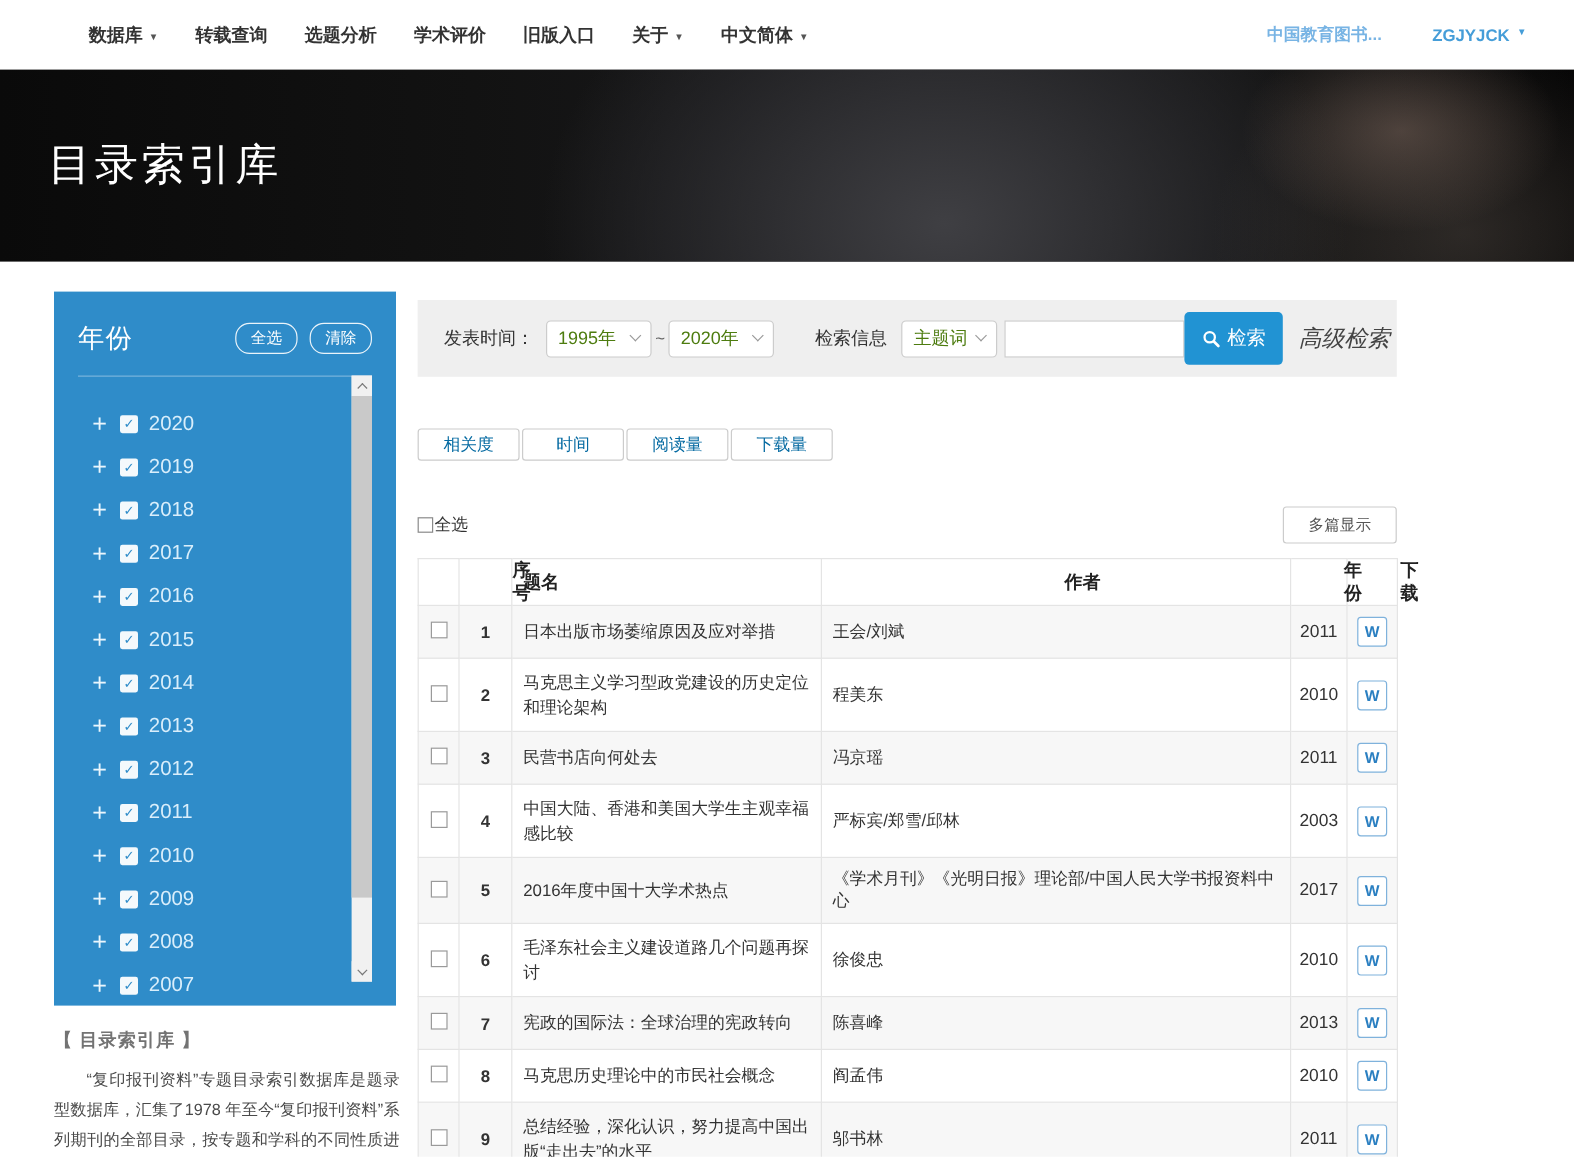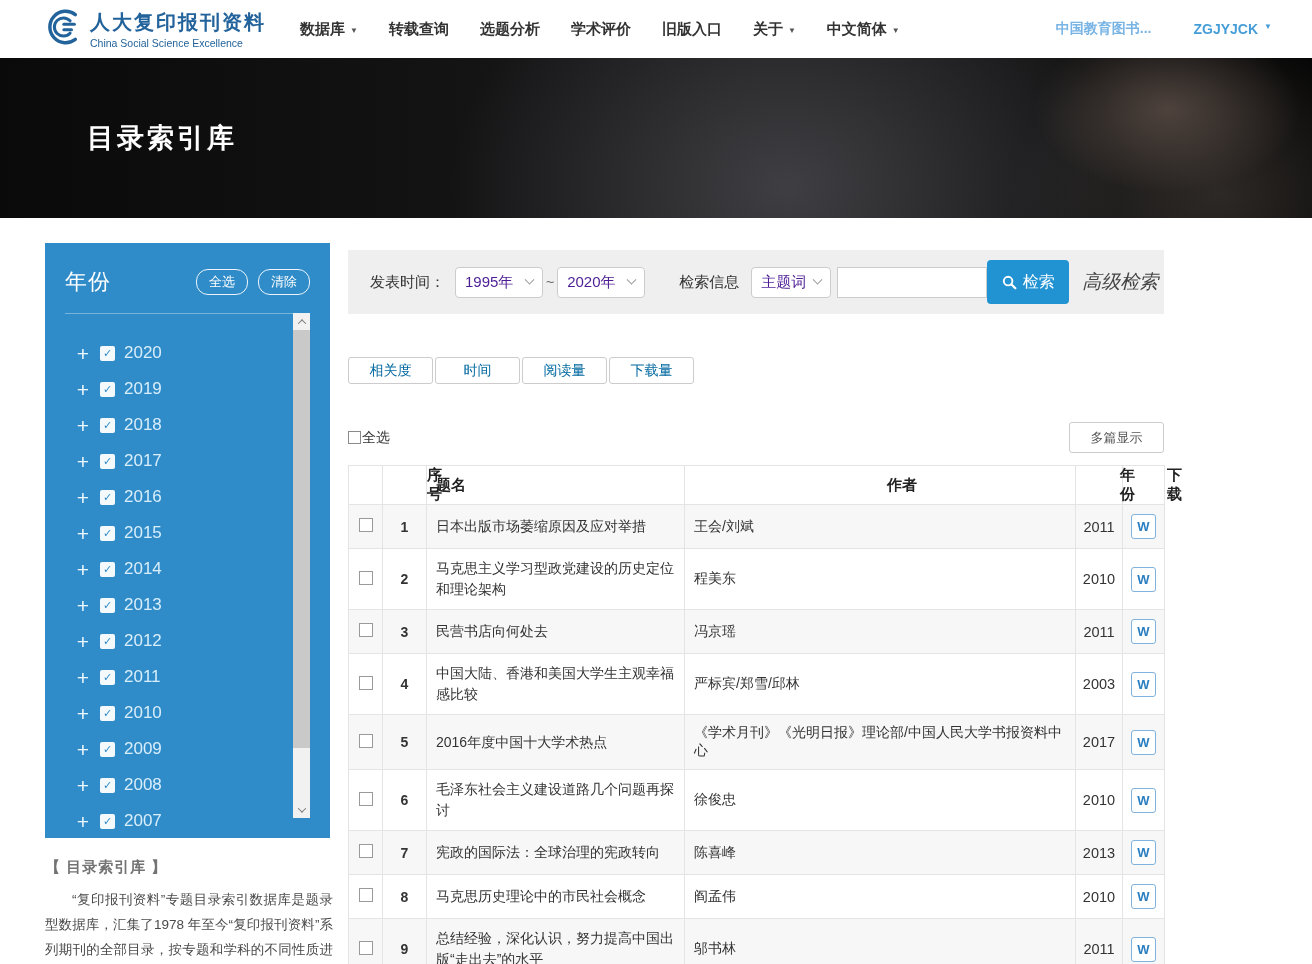--- a/index.html
+++ b/index.html
@@ -25,21 +25,21 @@
   .account .nav-caret { color:#459dd8; }
 
   
   .banner { position:absolute; top:58px; left:0; width:100%; height:160px;
     background:
       radial-gradient(ellipse 190px 120px at 89% 32%, rgba(120,100,90,.55), rgba(0,0,0,0) 70%),
       radial-gradient(ellipse 300px 220px at 93% 85%, rgba(95,85,78,.4), rgba(0,0,0,0) 70%),
       radial-gradient(ellipse 430px 330px at 60% 80%, #3f3f43 0%, rgba(40,40,43,.65) 55%, rgba(0,0,0,0) 78%),
       linear-gradient(90deg,#0a0a0a 0%,#121212 30%,#1b1b1d 58%,#141414 82%,#060606 100%); }
   .banner-title { position:absolute; left:40px; top:50%; transform:translateY(-50%);
-    color:#fff; font-size:27px; letter-spacing:3px; font-weight:700;margin-left:47px; }
+    color:#fff; font-size:36px; letter-spacing:3px; font-weight:400; }
 
   
   .facet { position:absolute; left:45px; top:243px; width:285px; height:595px; background:#2f8cc9; }
   .facet-head { display:flex; align-items:center; justify-content:space-between;
     padding:24px 20px 16px 20px; }
   .facet-title { color:#fff; font-size:22px; letter-spacing:1px; }
   .facet-btns { display:flex; gap:10px; }
   .facet-btn { border:1px solid rgba(255,255,255,.9); border-radius:12px; color:#fff;
     font-size:13px; padding:3px 12px; background:transparent; cursor:pointer; white-space:nowrap; }
   .facet-divider { border-bottom:1px solid rgba(255,255,255,.35); margin:0 20px; }
@@ -66,21 +66,21 @@
   .info-text { margin-top:10px; font-size:13.5px; color:#4a4a4a; line-height:25px;
     text-indent:2em; text-align:justify; }
 
   
   .main { position:absolute; left:348px; top:250px; width:816px; }
   .search-panel { height:64px; background:#efefef; display:flex; align-items:center;
     padding-left:22px; }
   .lbl { font-size:15px; color:#333; white-space:nowrap; }
   .select { background:#fff; border:1px solid #ccc; border-radius:4px; height:31px;
     display:flex; align-items:center; justify-content:space-between; padding:0 9px;
-    font-size:15px; color:#4c1d95; cursor:pointer; }
+    font-size:15px; color:#4d7c0f; cursor:pointer; }
   .sel-caret { width:7px; height:7px; border-right:1.5px solid #999; border-bottom:1.5px solid #999;
     transform:rotate(45deg) translate(-2px,-2px); margin-left:6px; }
   .sel-year { width:88px; margin-left:10px; }
   .tilde { color:#666; font-size:14px; margin:0 3px; }
   .sel-field { width:80px; margin-left:12px; }
   .kw-input { width:150px; height:31px; border:1px solid #ccc; background:#fff; margin-left:6px;
     font-size:14px; padding:0 8px; font-family:inherit; }
   .search-btn { height:44px; width:82px; background:#2193d3; border:none;
     border-radius:4px; color:#fff; font-size:16px; display:flex; align-items:center;
     justify-content:center; gap:6px; cursor:pointer; font-family:inherit; }
@@ -115,36 +115,20 @@
   .w-btn { display:inline-flex; width:25px; height:25px; border:1px solid #7fb2dc; border-radius:3px;
     align-items:center; justify-content:center; color:#2a7fc1; font-size:13px; font-weight:bold;
     background:#fff; cursor:pointer; }
 </style>
 </head>
 <body>
 
 <div class="page">
 
   <div class="topbar">
-    <div class="logo">
-      <span>
-        <svg width="42" height="40" viewBox="0 0 44 40">
-          <g fill="none" stroke="#23639b" stroke-linecap="round">
-            <path d="M37 7 A 16.5 16.5 0 1 0 37 33" stroke-width="3.6"></path>
-            <path d="M31.5 13.5 A 9.5 9.5 0 1 0 31.5 26.5" stroke-width="3.2"></path>
-            <line x1="25" y1="17.2" x2="36" y2="17.2" stroke-width="3.2"></line>
-            <line x1="25" y1="22.8" x2="33" y2="22.8" stroke-width="3.2"></line>
-          </g>
-        </svg>
-      </span>
-      <span class="logo-txt">
-        <div class="cn">人大复印报刊资料</div>
-        <div class="en">China Social Science Excellence</div>
-      </span>
-    </div>
 
     <div class="nav" id="nav-list">
         <span class="nav-item">
     <span>数据库</span>
     <span class="nav-caret">▼</span>
   </span>
         <span class="nav-item">
     <span>转载查询</span>
 
   </span>

